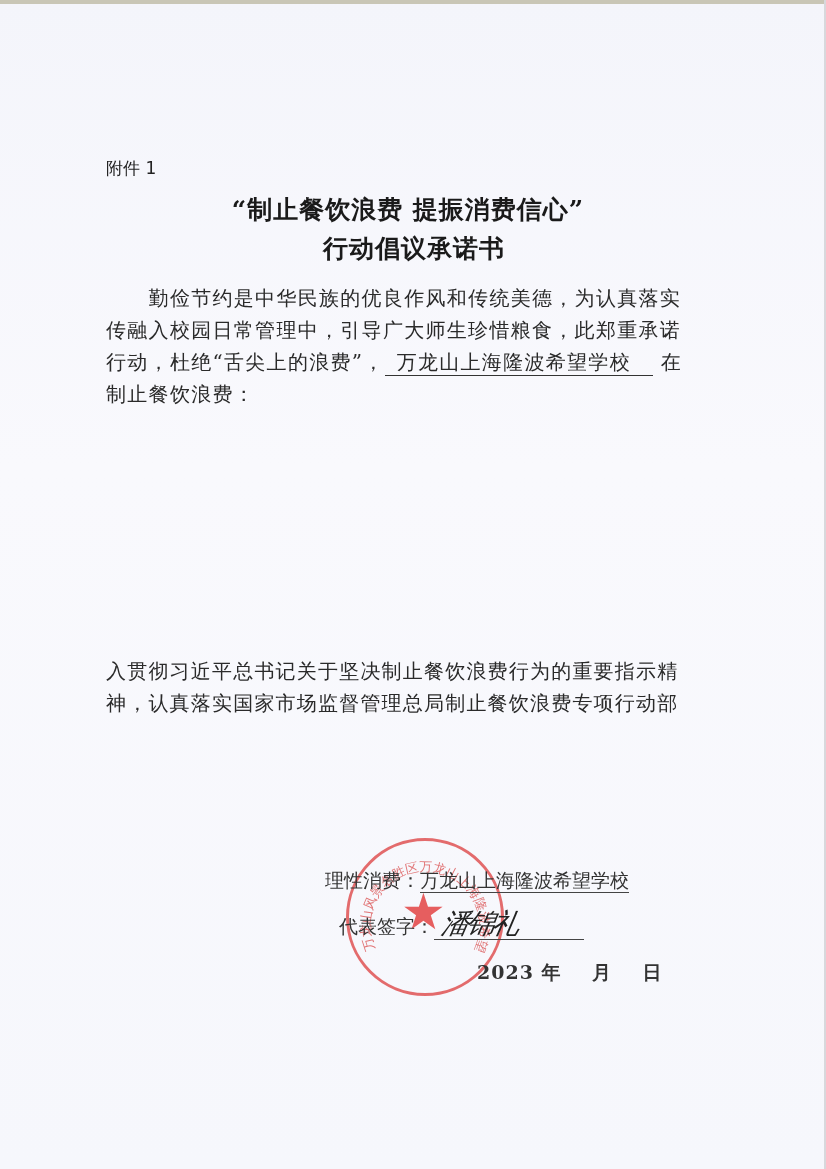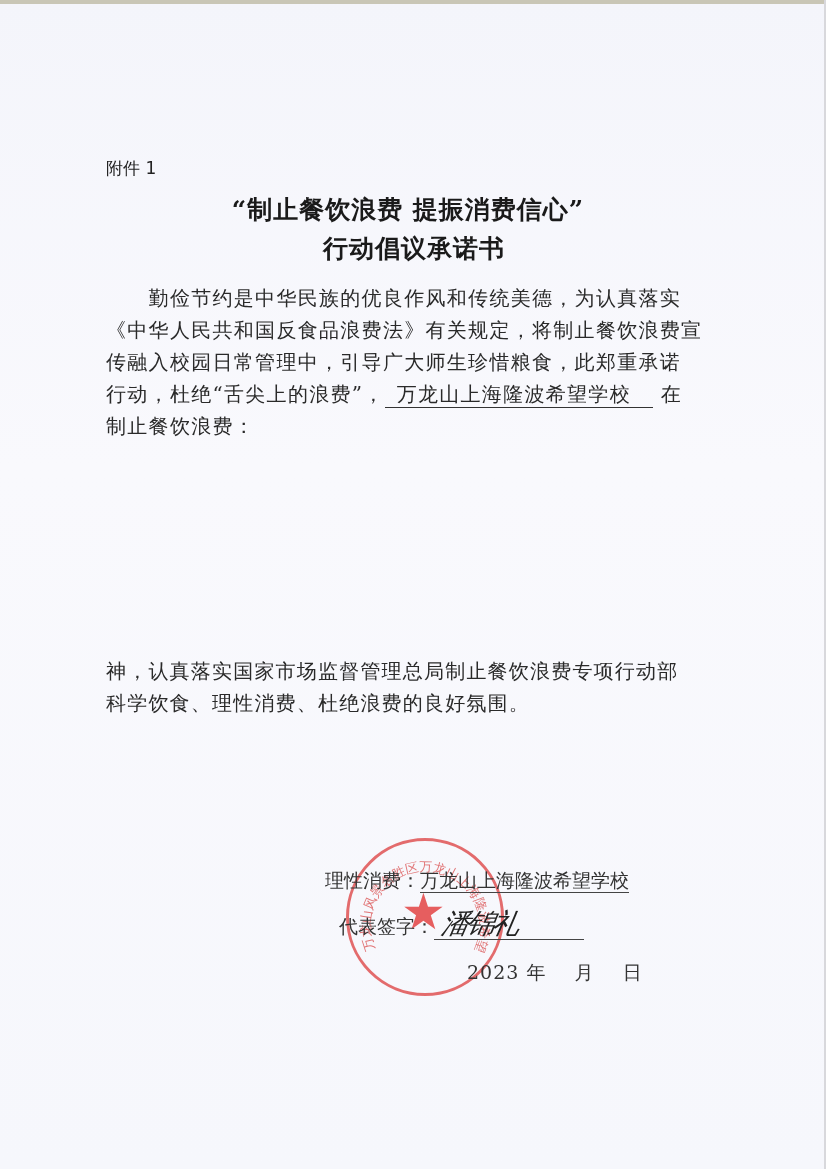--- a/index.html
+++ b/index.html
@@ -46,21 +46,21 @@
     .p3 { top: 655px; letter-spacing: 1.2px; }
     .underline-fill {
       display: inline-block; border-bottom: 1.5px solid #333;
       padding: 0 22px 0 12px; line-height: 26px;
     }
     .sig-block { position: absolute; left: 325px; top: 868px; font-size: 19px; color: #333; }
     .sig-row { position: absolute; white-space: nowrap; }
     .sig-row .val { border-bottom: 1.5px solid #444; display: inline-block; line-height: 24px; }
     .row-school { left: 0; top: 0; }
     .row-rep { left: 14px; top: 46px; }
-    .row-date { left: 142px; top: 92px; letter-spacing: 1px; }
+    .row-date { left: 152px; top: 92px; letter-spacing: 1px; font-weight: bold; }
     .sig-line { display: inline-block; width: 150px; height: 24px; border-bottom: 1.5px solid #444; vertical-align: bottom; position: relative; }
     .signature {
       position: absolute; left: 8px; top: -10px;
       font-family: "DejaVu Serif", serif; font-size: 28px; font-style: italic;
       color: #222; letter-spacing: -3px; transform: skewX(-10deg);
     }
     .seal {
       position: absolute; left: 346px; top: 838px; width: 152px; height: 152px;
       border-radius: 50%; border: 3px solid rgba(220, 60, 60, 0.75);
       pointer-events: none;
@@ -80,32 +80,31 @@
 <div class="page">
   <div class="top-edge"></div>
   <div class="right-edge"></div>
 
   <div class="attachment">附件 1</div>
   <div class="title1">“制止餐饮浪费  提振消费信心”</div>
   <div class="title2">行动倡议承诺书</div>
 
   <div class="para p1">
     <span class="line">　　勤俭节约是中华民族的优良作风和传统美德，为认真落实</span>
-    <span class="line">《中华人民共和国反食品浪费法》有关规定，将制止餐饮浪费宣</span>
     <span class="line">传融入校园日常管理中，引导广大师生珍惜粮食，此郑重承诺</span>
     <span class="line">
       <span>行动，杜绝“舌尖上的浪费”，</span><span class="underline-fill">万龙山上海隆波希望学校</span> <span>在</span>
     </span>
     <span class="line">制止餐饮浪费：</span>
   </div>
 
 
   <div class="para p3">
+    <span class="line">入贯彻习近平总书记关于坚决制止餐饮浪费行为的重要指示精</span>
     <span class="line">神，认真落实国家市场监督管理总局制止餐饮浪费专项行动部</span>
-    <span class="line">科学饮食、理性消费、杜绝浪费的良好氛围。</span>
   </div>
 
   <div class="seal">
     <svg class="seal-text" viewBox="0 0 136 136">
       <defs>
         <path id="sealArc" d="M 18 100 A 55 55 0 1 1 118 100"></path>
       </defs>
       <text><textPath href="#sealArc">万龙山风景名胜区万龙山上海隆波希望学校</textPath></text>
     </svg>
     <div class="seal-star">★</div>

